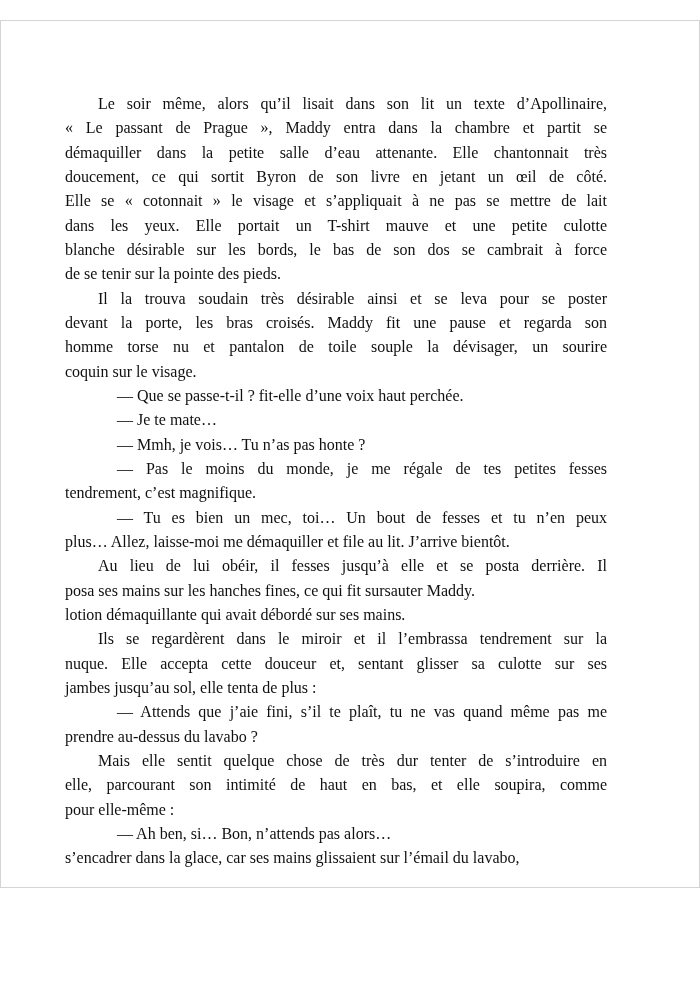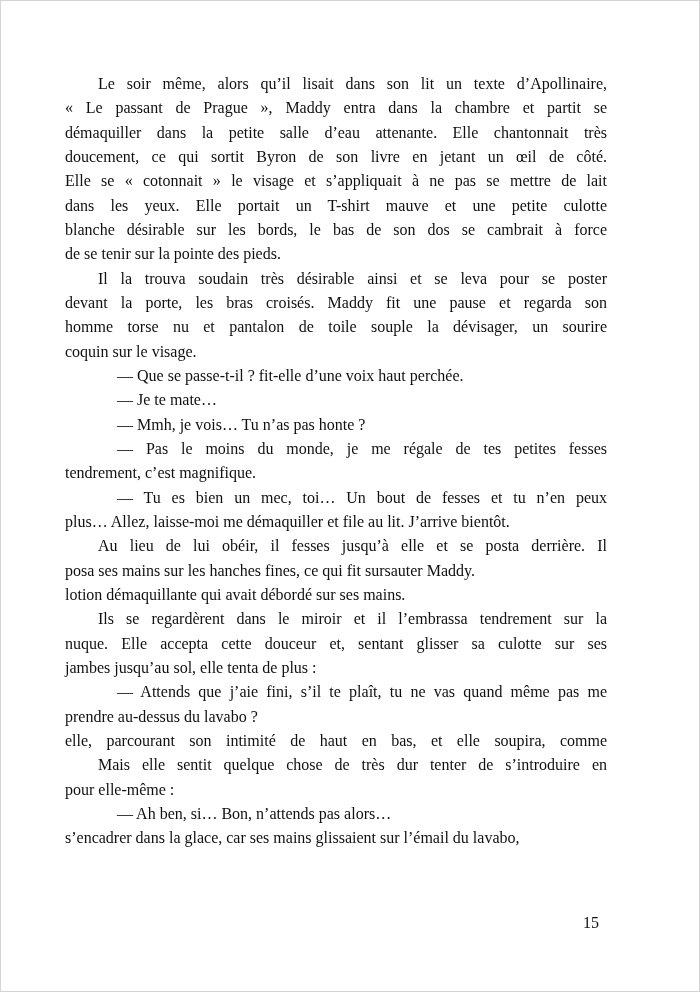--- a/index.html
+++ b/index.html
@@ -3,27 +3,28 @@
 <meta charset="utf-8">
 <style>
   html, body {
     margin: 0;
     padding: 0;
     background: #ffffff;
   }
   .page {
     position: relative;
     width: 700px;
-    height: 992px;
+    height: 868px;
     background: #ffffff;
     box-sizing: border-box;
     border: 1px solid #d4d4d4;
     font-family: "Liberation Serif", "DejaVu Serif", serif;
     color: #101010;
     overflow: hidden;
+    margin-top: 20px;
   }
   .text-block {
     position: absolute;
     left: 64px;
     top: 71px;
     width: 542px;
     font-size: 16px;
     line-height: 24.33px;
   }
   .para {
@@ -100,22 +101,22 @@
       <div class="para narrative">
         <div class="line first">Ils se regardèrent dans le miroir et il l’embrassa tendrement sur la</div>
         <div class="line">nuque. Elle accepta cette douceur et, sentant glisser sa culotte sur ses</div>
         <div class="line last">jambes jusqu’au sol, elle tenta de plus :</div>
       </div>
       <div class="para dialogue">
         <div class="line first">— Attends que j’aie fini, s’il te plaît, tu ne vas quand même pas me</div>
         <div class="line last">prendre au-dessus du lavabo ?</div>
       </div>
       <div class="para narrative">
+        <div class="line first">Mais elle sentit quelque chose de très dur tenter de s’introduire en</div>
         <div class="line">elle, parcourant son intimité de haut en bas, et elle soupira, comme</div>
-        <div class="line first">Mais elle sentit quelque chose de très dur tenter de s’introduire en</div>
         <div class="line last">pour elle-même :</div>
       </div>
       <div class="para dialogue">
         <div class="line first last">— Ah ben, si… Bon, n’attends pas alors…</div>
       </div>
       <div class="para narrative">
         <div class="line last">s’encadrer dans la glace, car ses mains glissaient sur l’émail du lavabo,</div>
       </div>
     </div>
   <div class="page-number">15</div>

